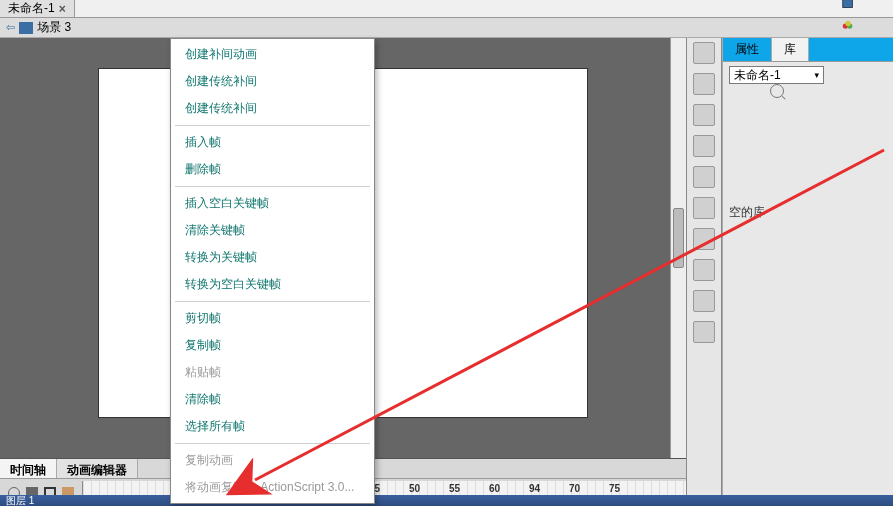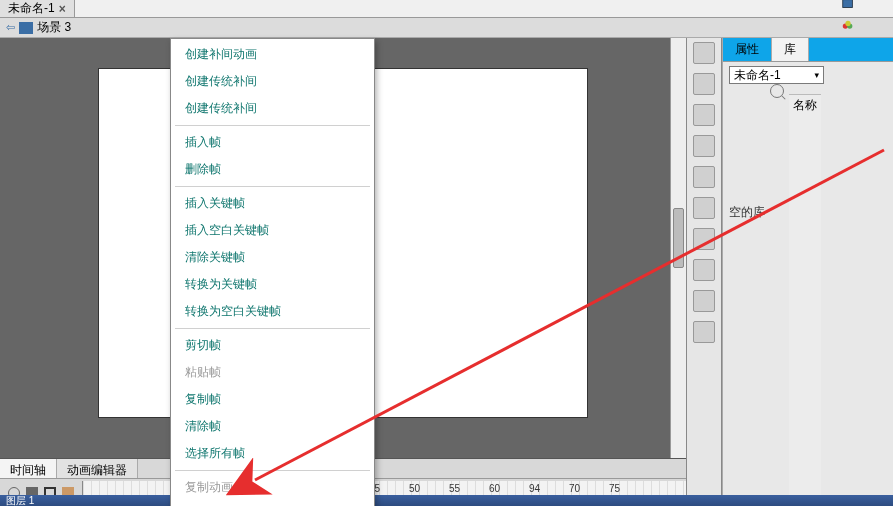--- a/index.html
+++ b/index.html
@@ -15,21 +15,21 @@
 .scene-bar .left { display: flex; align-items: center; gap: 4px; }
 .scene-bar .arrow { color: #3b6ea5; font-size: 11px; }
 .scene-bar .scene-icon { width: 14px; height: 12px; background: #3b6ea5; }
 .scene-bar .right { margin-left: auto; display: flex; align-items: center; gap: 8px; flex-direction: column; }
 .scene-bar .mini-icon { width: 16px; height: 14px; }
 .zoom-select { height: 18px; width: 78px; border: 1px solid #7a7a7a; background: #fff; padding-left: 4px; display: flex; align-items: center; justify-content: space-between; }
 .zoom-select .caret { font-size: 9px; margin-right: 3px; }
 
 
 .main { position: absolute; top: 38px; left: 0; right: 0; bottom: 0; display: flex; }
-.stage-area { width: 686px; background: #666; position: relative; display: flex; flex-direction: column; }
+.stage-area { width: 686px; background: #666; position: relative; display: flex; flex-direction: column; font-weight: bold; }
 .stage-canvas { flex: 1; background: #666; display: flex; align-items: flex-start; justify-content: center; padding-top: 30px; }
 .canvas-white { width: 490px; height: 350px; background: #fff; border: 1px solid #333; }
 
 
 .timeline-wrap { height: 48px; border-top: 1px solid #555; background: #d8d8d8; display: flex; flex-direction: column; }
 .timeline-tabs { height: 20px; display: flex; border-bottom: 1px solid #999; }
 .timeline-tabs .tab { padding: 3px 10px 0 10px; border-right: 1px solid #aaa; background: #e2e2e2; }
 .timeline-tabs .tab.active { background: #f4f4f4; }
 .timeline-body { flex: 1; display: flex; align-items: center; }
 .layer-icons { display: flex; gap: 6px; padding: 0 8px; align-items: center; }
@@ -161,46 +161,44 @@
     </div>
     <div class="lib-select">
       <span>未命名-1</span>
       <span class="caret">▾</span>
     </div>
     <div class="lib-body">
       <div class="empty-label">空的库</div>
       <div class="search-row">
         <div class="search-ico"></div>
       </div>
-      <div class="col-header">名称</div>
     </div>
   </div>
 </div>
 
 <div class="taskbar">
   <span class="item">图层 1</span>
 </div>
 
 <div class="ctx-menu" id="ctx">
     <div class="ctx-item">创建补间动画</div>
     <div class="ctx-item">创建传统补间</div>
     <div class="ctx-item">创建传统补间</div>
     <div class="ctx-sep"></div>
     <div class="ctx-item">插入帧</div>
     <div class="ctx-item">删除帧</div>
     <div class="ctx-sep"></div>
-    <div class="ctx-item">插入关键帧</div>
     <div class="ctx-item">插入空白关键帧</div>
     <div class="ctx-item">清除关键帧</div>
     <div class="ctx-item">转换为关键帧</div>
     <div class="ctx-item">转换为空白关键帧</div>
     <div class="ctx-sep"></div>
     <div class="ctx-item">剪切帧</div>
+    <div class="ctx-item">复制帧</div>
     <div class="ctx-item disabled">粘贴帧</div>
-    <div class="ctx-item">复制帧</div>
     <div class="ctx-item">清除帧</div>
     <div class="ctx-item">选择所有帧</div>
     <div class="ctx-sep"></div>
     <div class="ctx-item disabled">复制动画</div>
     <div class="ctx-item disabled">将动画复制为 ActionScript 3.0...</div>
   </div>
 
 <svg class="arrow-svg" width="893" height="506">
   <defs>
     <marker id="ah" markerWidth="14" markerHeight="14" refX="3" refY="7" orient="auto">

